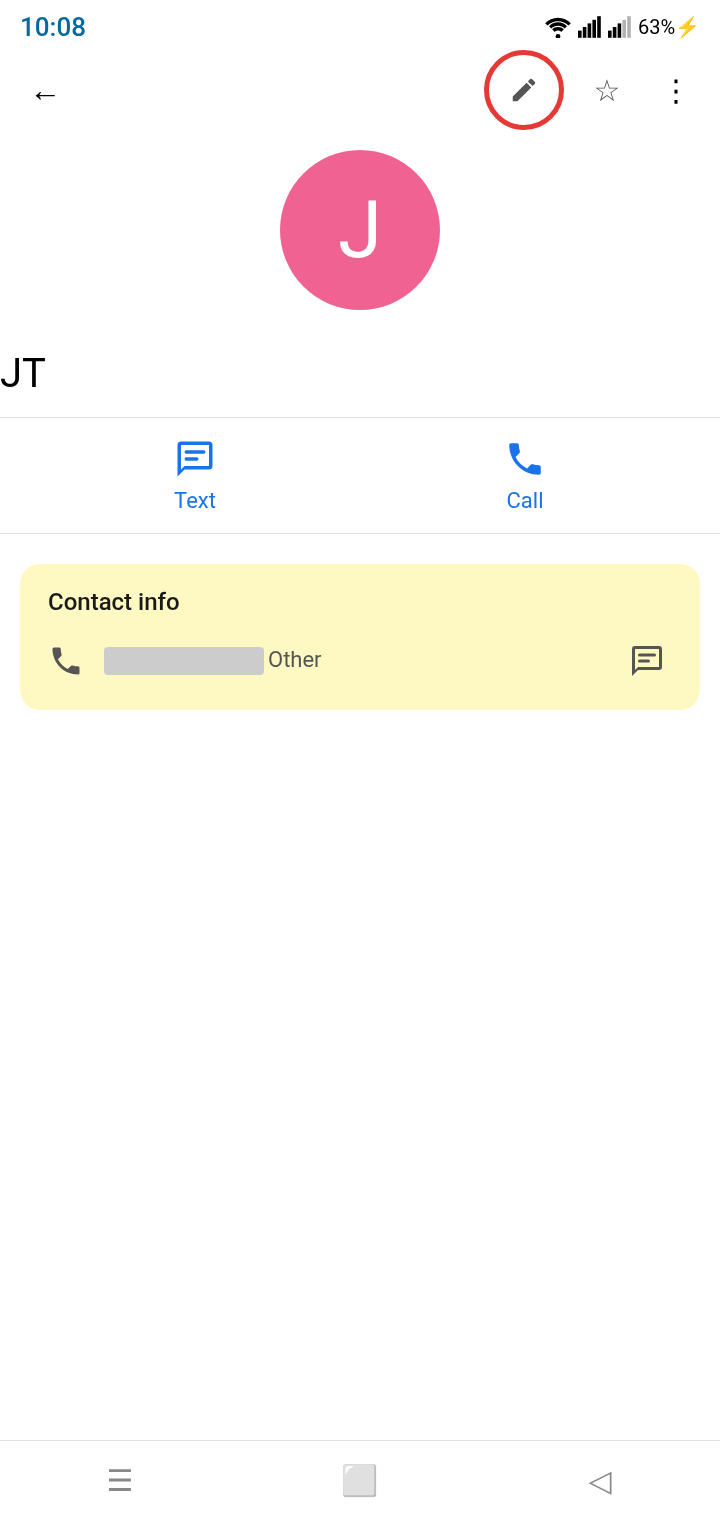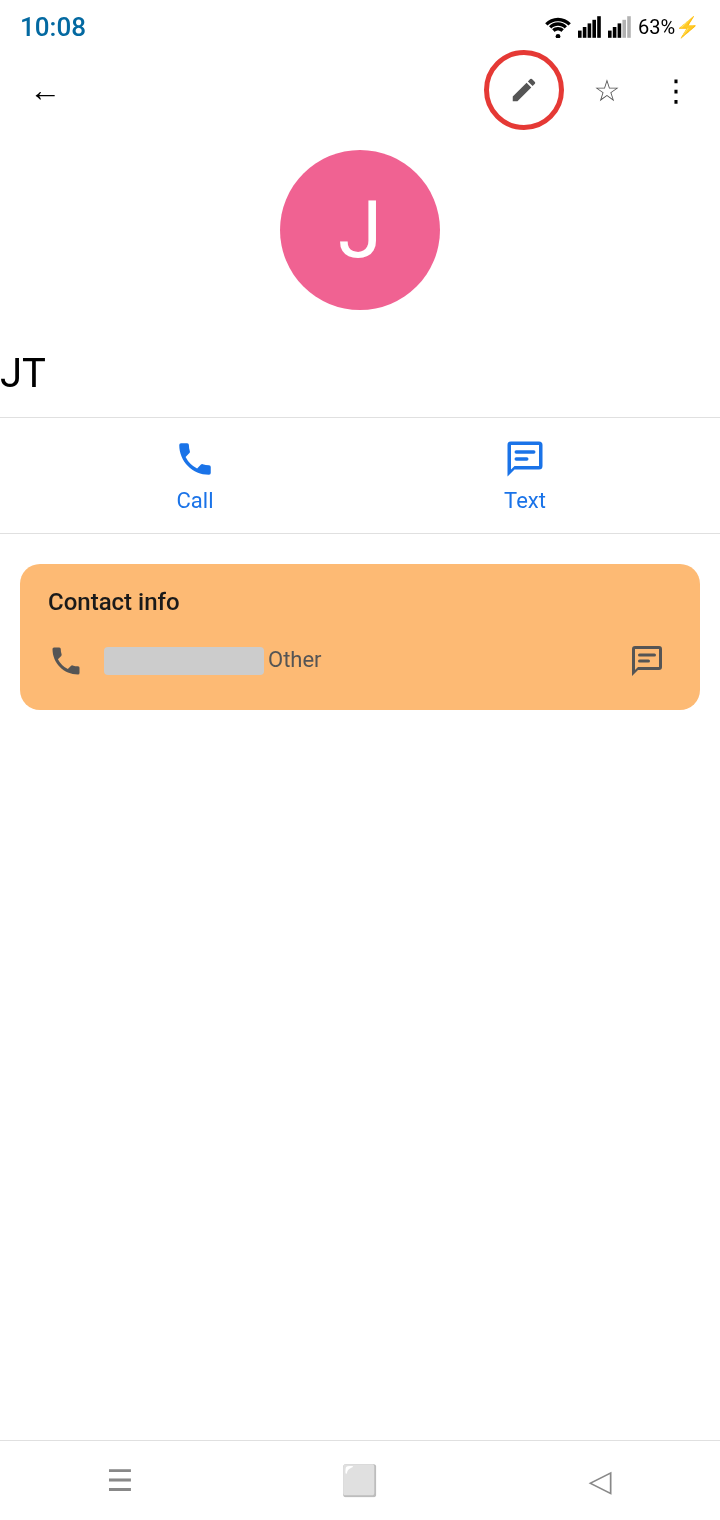--- a/index.html
+++ b/index.html
@@ -180,21 +180,21 @@
     }
     .action-label {
       font-size: 22px;
       color: #1a73e8;
       font-weight: 400;
     }
 
     
     .contact-info-card {
       margin: 30px 20px;
-      background: #fdba74;
+      background: #fef9c3;
       border-radius: 20px;
       padding: 24px 28px;
     }
     .contact-info-title {
       font-size: 24px;
       font-weight: 500;
       color: #1a1a1a;
       margin-bottom: 20px;
     }
     .phone-row {
@@ -327,32 +327,32 @@
 <div class="contact-name-section">
   <span class="contact-name">JT</span>
 </div>
 
 <div class="divider"></div>
 
 <div class="action-row">
 
   <div class="action-item">
     <svg width="42" height="42" viewBox="0 0 24 24">
-      <path d="M6.62 10.79a15.15 15.15 0 0 0 6.59 6.59l2.2-2.2a1 1 0 0 1 1.01-.24c1.12.37 2.33.57 3.58.57a1 1 0 0 1 1 1V20a1 1 0 0 1-1 1C10.61 21 3 13.39 3 4a1 1 0 0 1 1-1h3.5a1 1 0 0 1 1 1c0 1.25.2 2.46.57 3.58a1 1 0 0 1-.25 1.01l-2.2 2.2z" fill="#1a73e8"></path>
-    </svg>
-    <span class="action-label">Call</span>
-  </div>
-
-  <div class="action-item">
-    <svg width="42" height="42" viewBox="0 0 24 24">
       <path d="M20 2H4a2 2 0 0 0-2 2v18l4-4h14a2 2 0 0 0 2-2V4a2 2 0 0 0-2-2zm0 14H6l-2 2V4h16v12z" fill="#1a73e8"></path>
       <rect x="6" y="7" width="12" height="2" rx="1" fill="#1a73e8"></rect>
       <rect x="6" y="11" width="8" height="2" rx="1" fill="#1a73e8"></rect>
     </svg>
     <span class="action-label">Text</span>
+  </div>
+
+  <div class="action-item">
+    <svg width="42" height="42" viewBox="0 0 24 24">
+      <path d="M6.62 10.79a15.15 15.15 0 0 0 6.59 6.59l2.2-2.2a1 1 0 0 1 1.01-.24c1.12.37 2.33.57 3.58.57a1 1 0 0 1 1 1V20a1 1 0 0 1-1 1C10.61 21 3 13.39 3 4a1 1 0 0 1 1-1h3.5a1 1 0 0 1 1 1c0 1.25.2 2.46.57 3.58a1 1 0 0 1-.25 1.01l-2.2 2.2z" fill="#1a73e8"></path>
+    </svg>
+    <span class="action-label">Call</span>
   </div>
 
 </div>
 
 <div class="divider"></div>
 
 <div class="contact-info-card">
   <div class="contact-info-title">Contact info</div>
   <div class="phone-row">
     <div class="phone-row-left">

